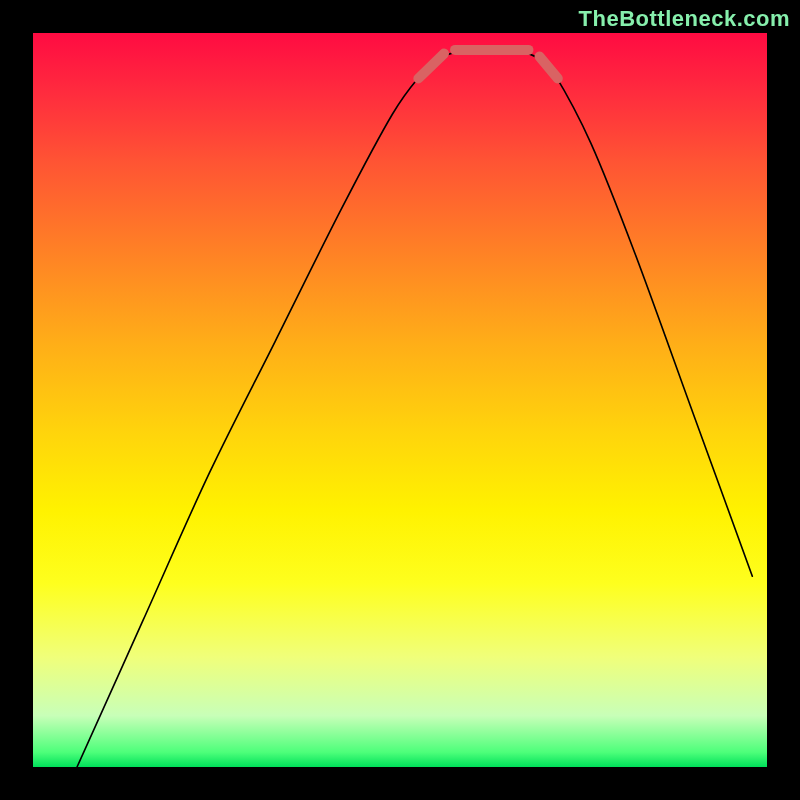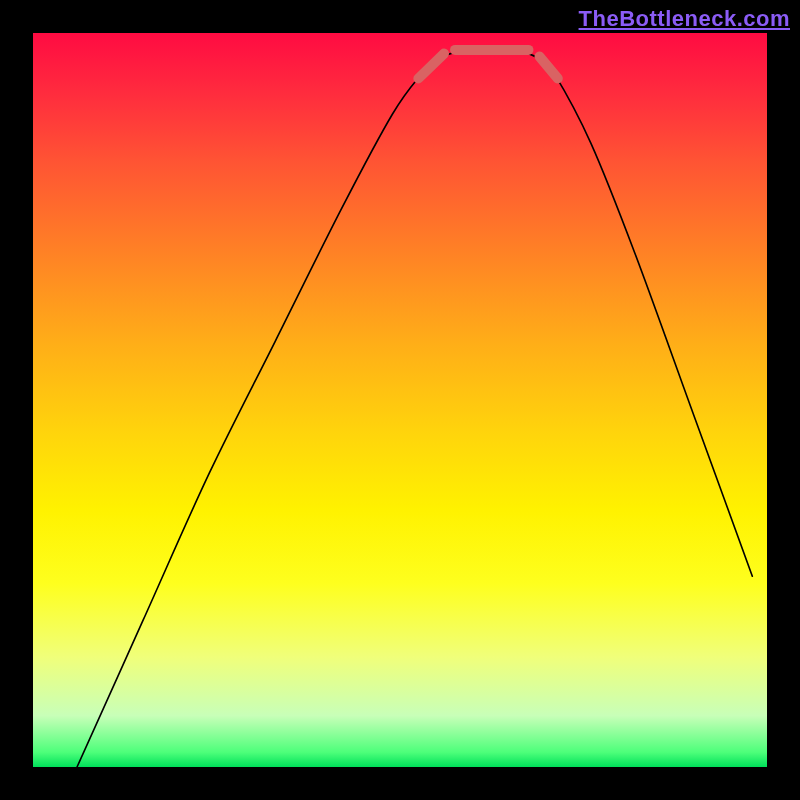--- a/index.html
+++ b/index.html
@@ -42,23 +42,22 @@
     height: 100%;
     overflow: visible;
   }
   .watermark {
     position: absolute;
     top: 6px;
     right: 10px;
     font-family: Arial, Helvetica, sans-serif;
     font-size: 22px;
     font-weight: bold;
-    color: #8b5cf6;
+    color: #86efac;
     letter-spacing: 0.5px;
-    text-decoration: underline;
   }
 </style>
 </head>
 <body>
 
 <div class="plot-container">
   <div class="gradient-bg"></div>
   <svg class="curve-svg" viewBox="0 0 100 100" preserveAspectRatio="none">
     <path id="curve-path" fill="none" stroke="#000" stroke-width="0.22" stroke-linecap="round" d="M 6 100 C 7.5 96.66666666666667, 12 86.66666666666667, 15 80 C 18 73.33333333333333, 21 66.33333333333333, 24 60 C 27 53.666666666666664, 30 48, 33 42 C 36 36, 39.333333333333336 29.166666666666668, 42 24 C 44.666666666666664 18.833333333333332, 47.166666666666664 14.083333333333334, 49 11 C 50.833333333333336 7.916666666666666, 52 6.75, 53 5.5 C 54 4.25, 53.833333333333336 4.05, 55 3.5 C 56.166666666666664 2.9500000000000006, 58.333333333333336 2.416666666666669, 60 2.200000000000003 C 61.666666666666664 1.9833333333333367, 63.5 1.9833333333333367, 65 2.200000000000003 C 66.5 2.416666666666669, 68 2.9500000000000006, 69 3.5 C 70 4.05, 69.83333333333333 3.583333333333333, 71 5.5 C 72.16666666666667 7.416666666666667, 74.16666666666667 10.916666666666668, 76 15 C 77.83333333333333 19.083333333333332, 79.66666666666667 23.833333333333332, 82 30 C 84.33333333333333 36.166666666666664, 87.33333333333333 44.666666666666664, 90 52 C 92.66666666666667 59.333333333333336, 96.66666666666667 70.33333333333333, 98 74"></path>
     <g id="highlight-group">

